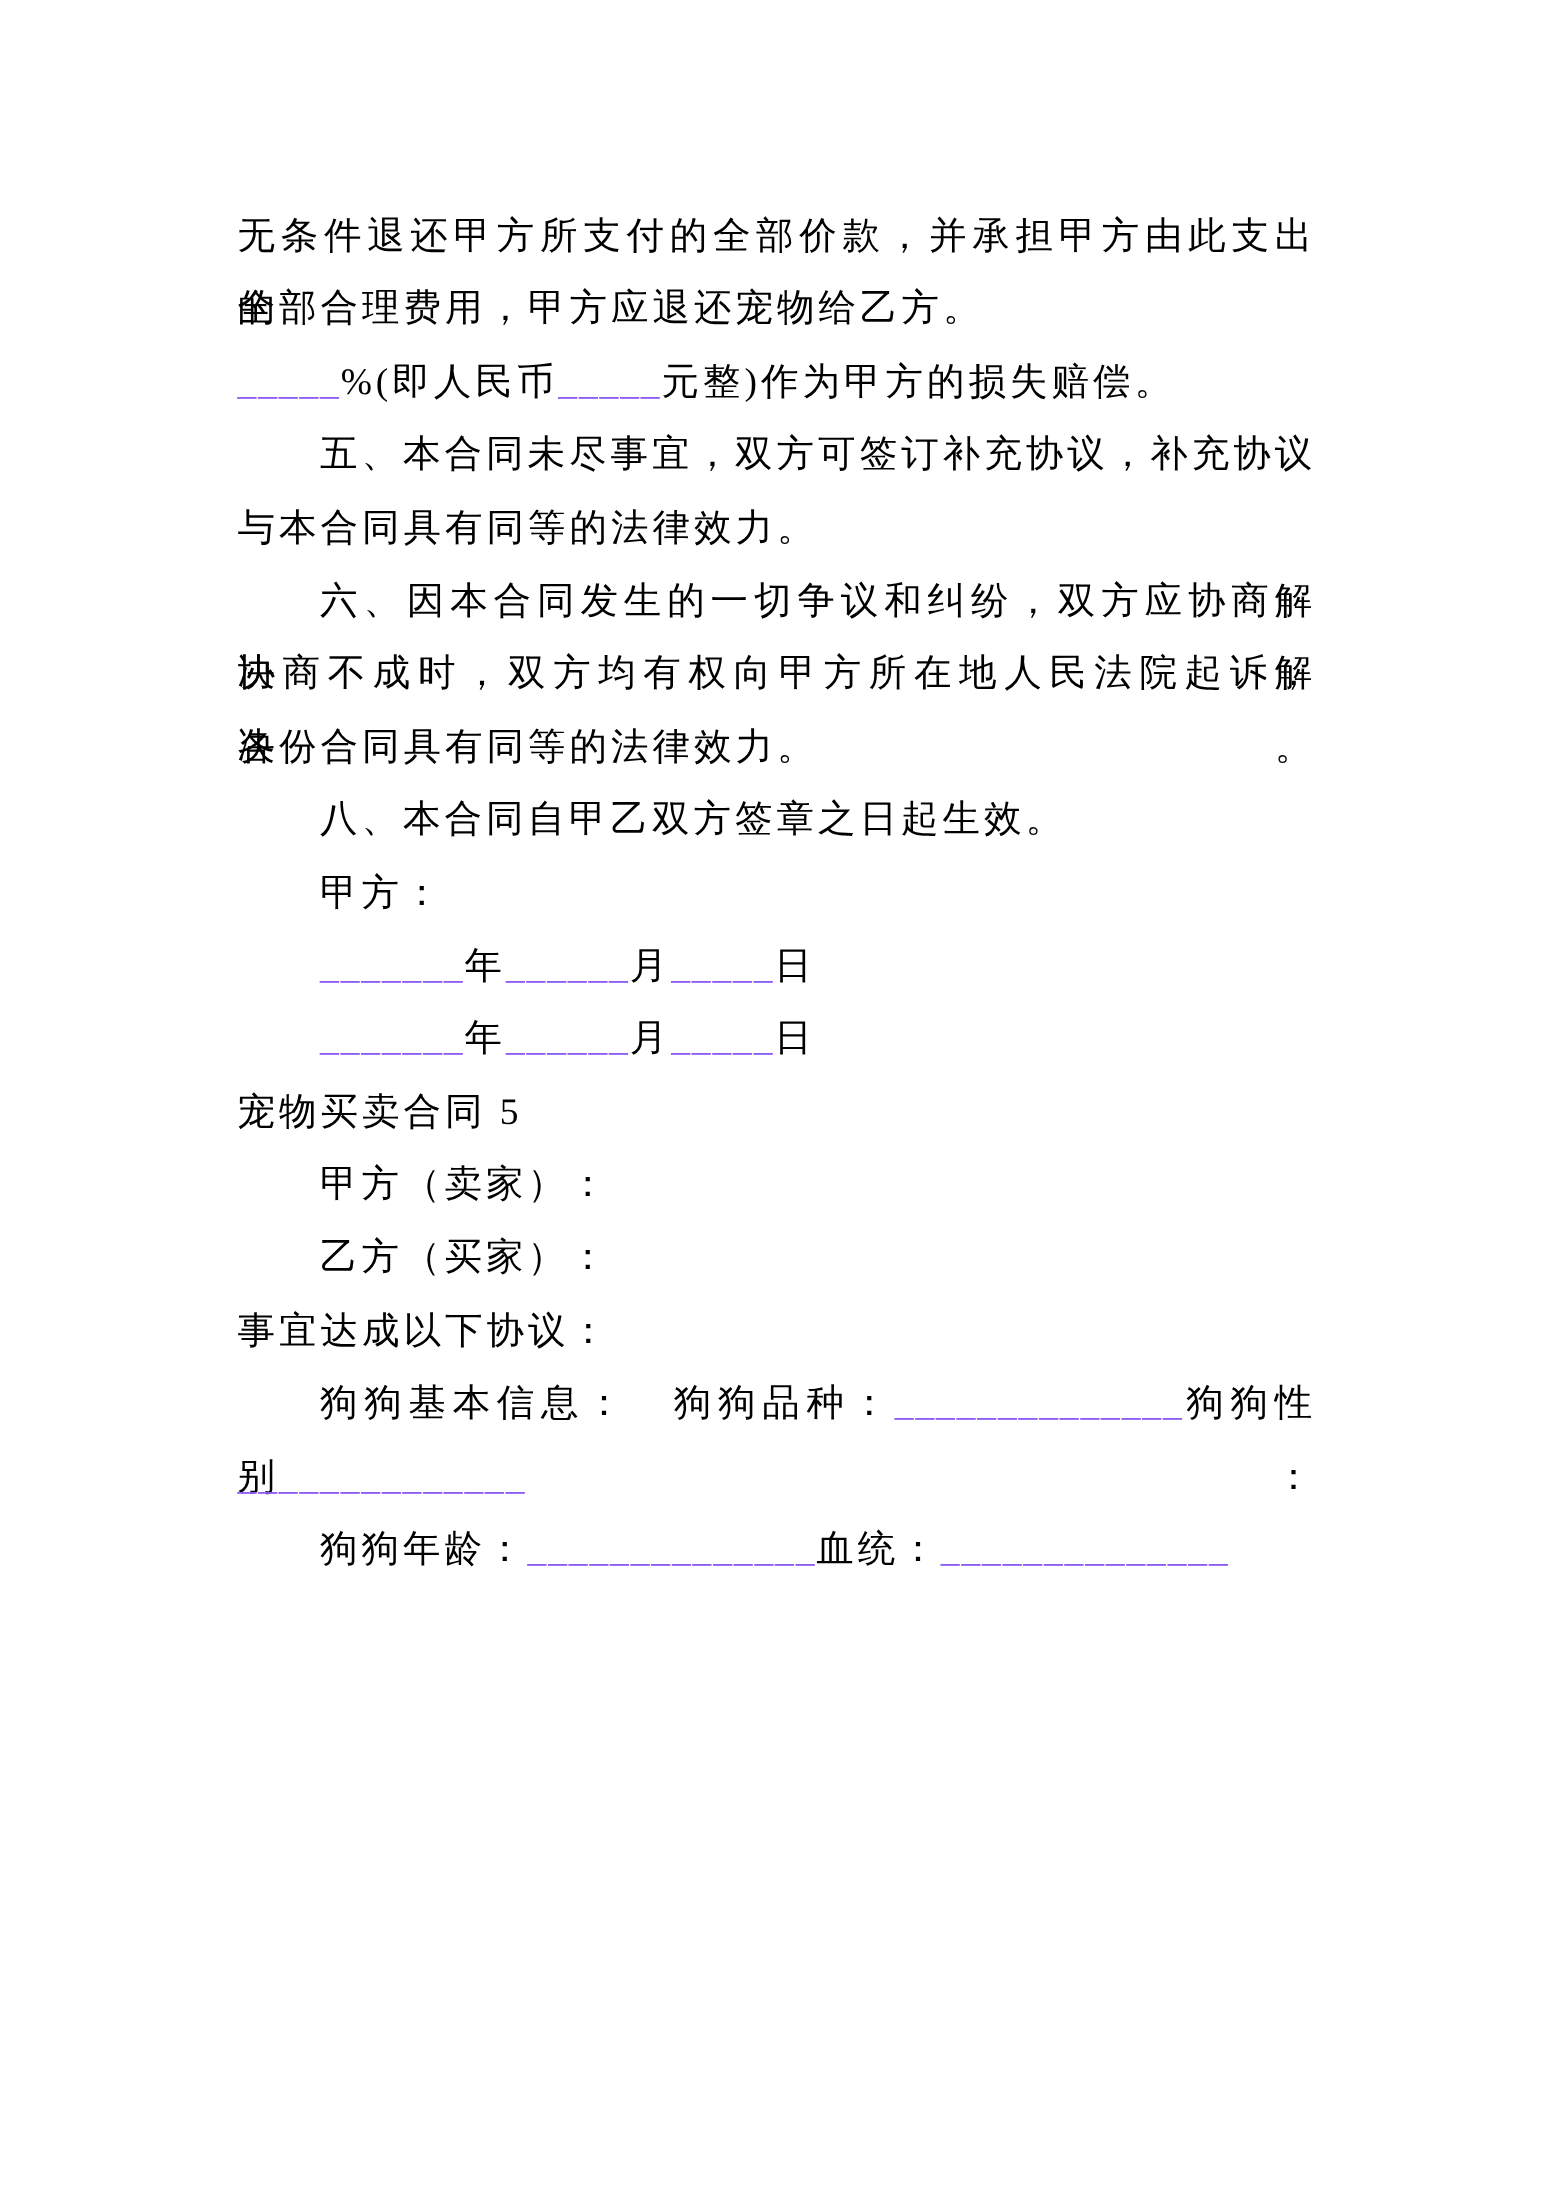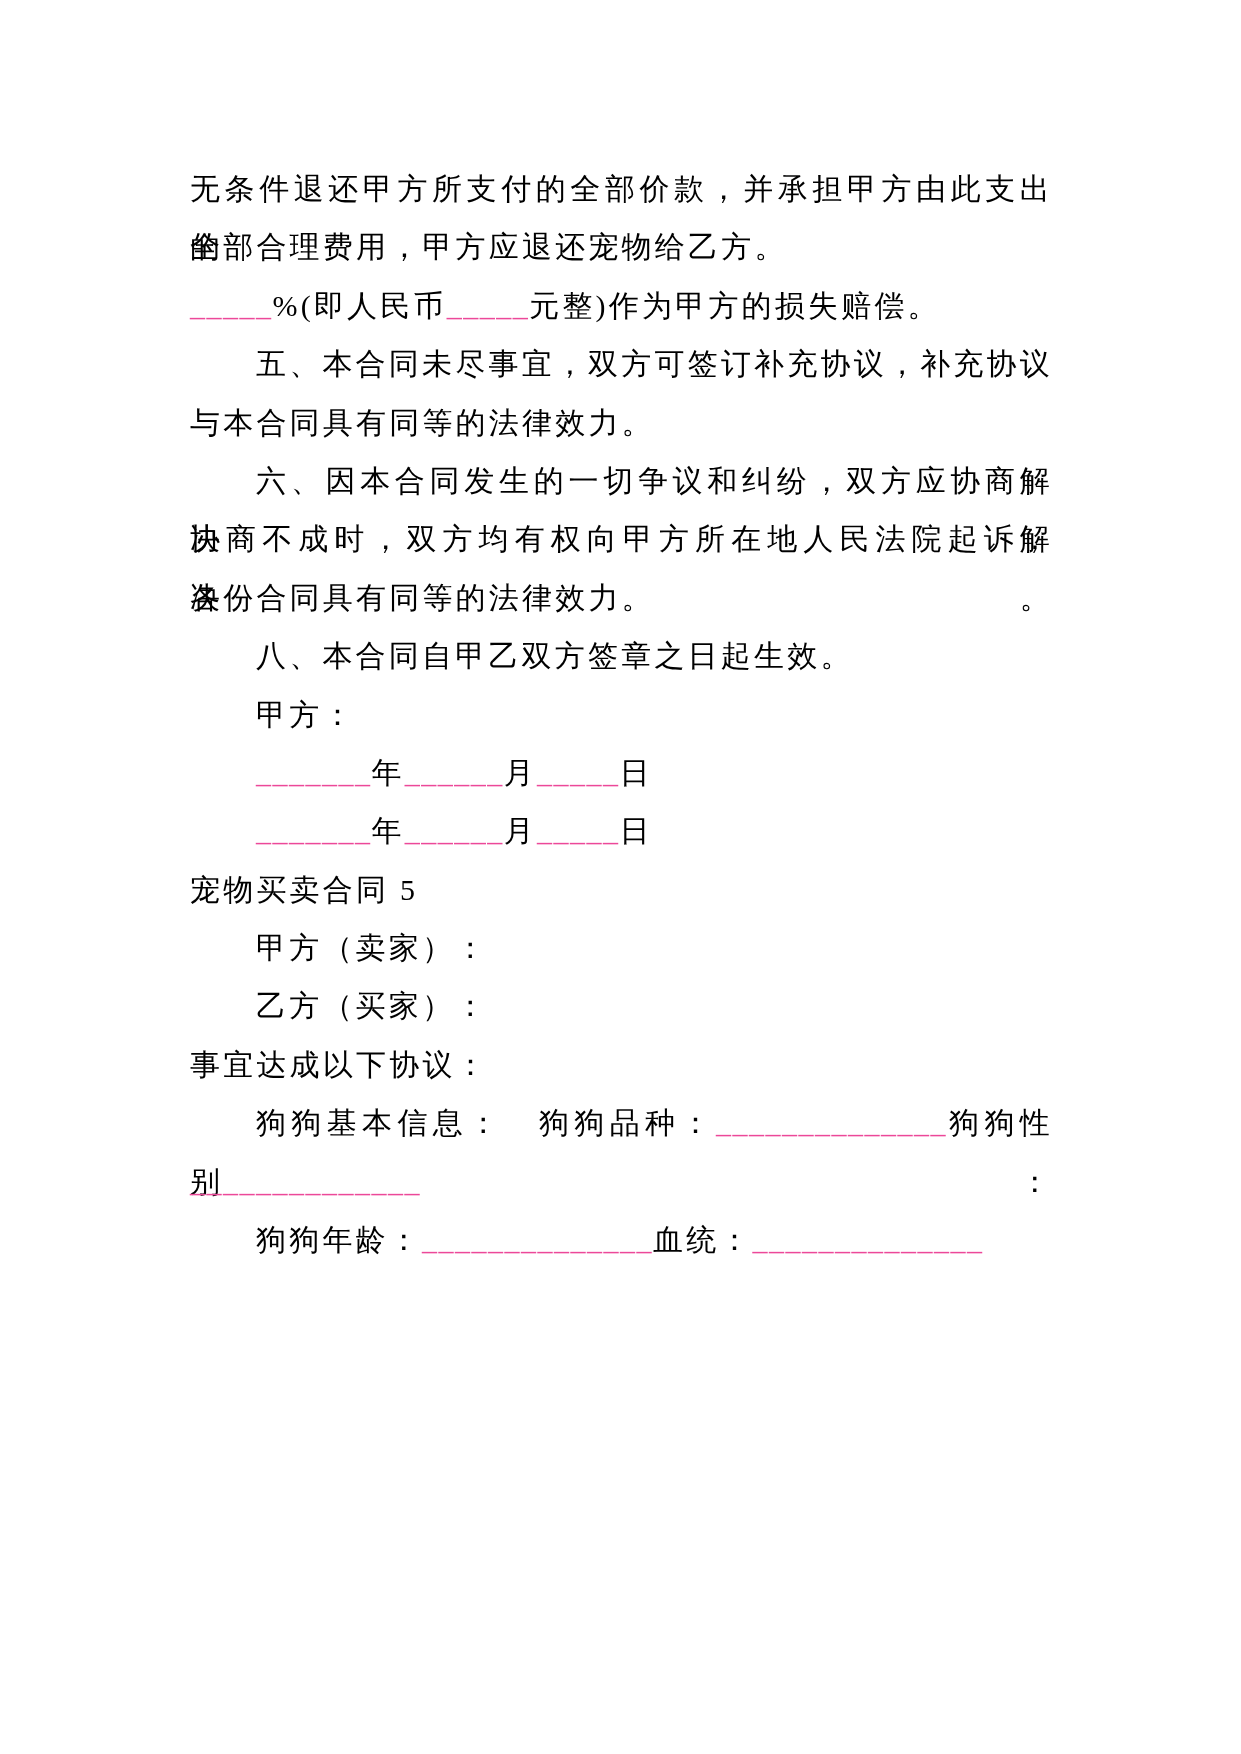--- a/index.html
+++ b/index.html
@@ -40,21 +40,21 @@
     padding-left: 66px;
   }
   .line.indent.j {
     padding-left: 0;
     text-indent: 66px;
   }
   .txt {
     color: #000000;
   }
   .blank {
-    color: #ec4899;
+    color: #8b5cf6;
     letter-spacing: 1.5px;
   }
 </style>
 </head>
 <body>
 
 <div class="doc">
     <div class="line j"><span class="txt">无条件退还甲方所支付的全部价款，并承担甲方由此支出的</span></div>
     <div class="line"><span class="txt">全部合理费用，甲方应退还宠物给乙方。</span></div>
     <div class="line"><span class="blank">_____</span><span class="txt">%(即人民币</span><span class="blank">_____</span><span class="txt">元整)作为甲方的损失赔偿。</span></div>

